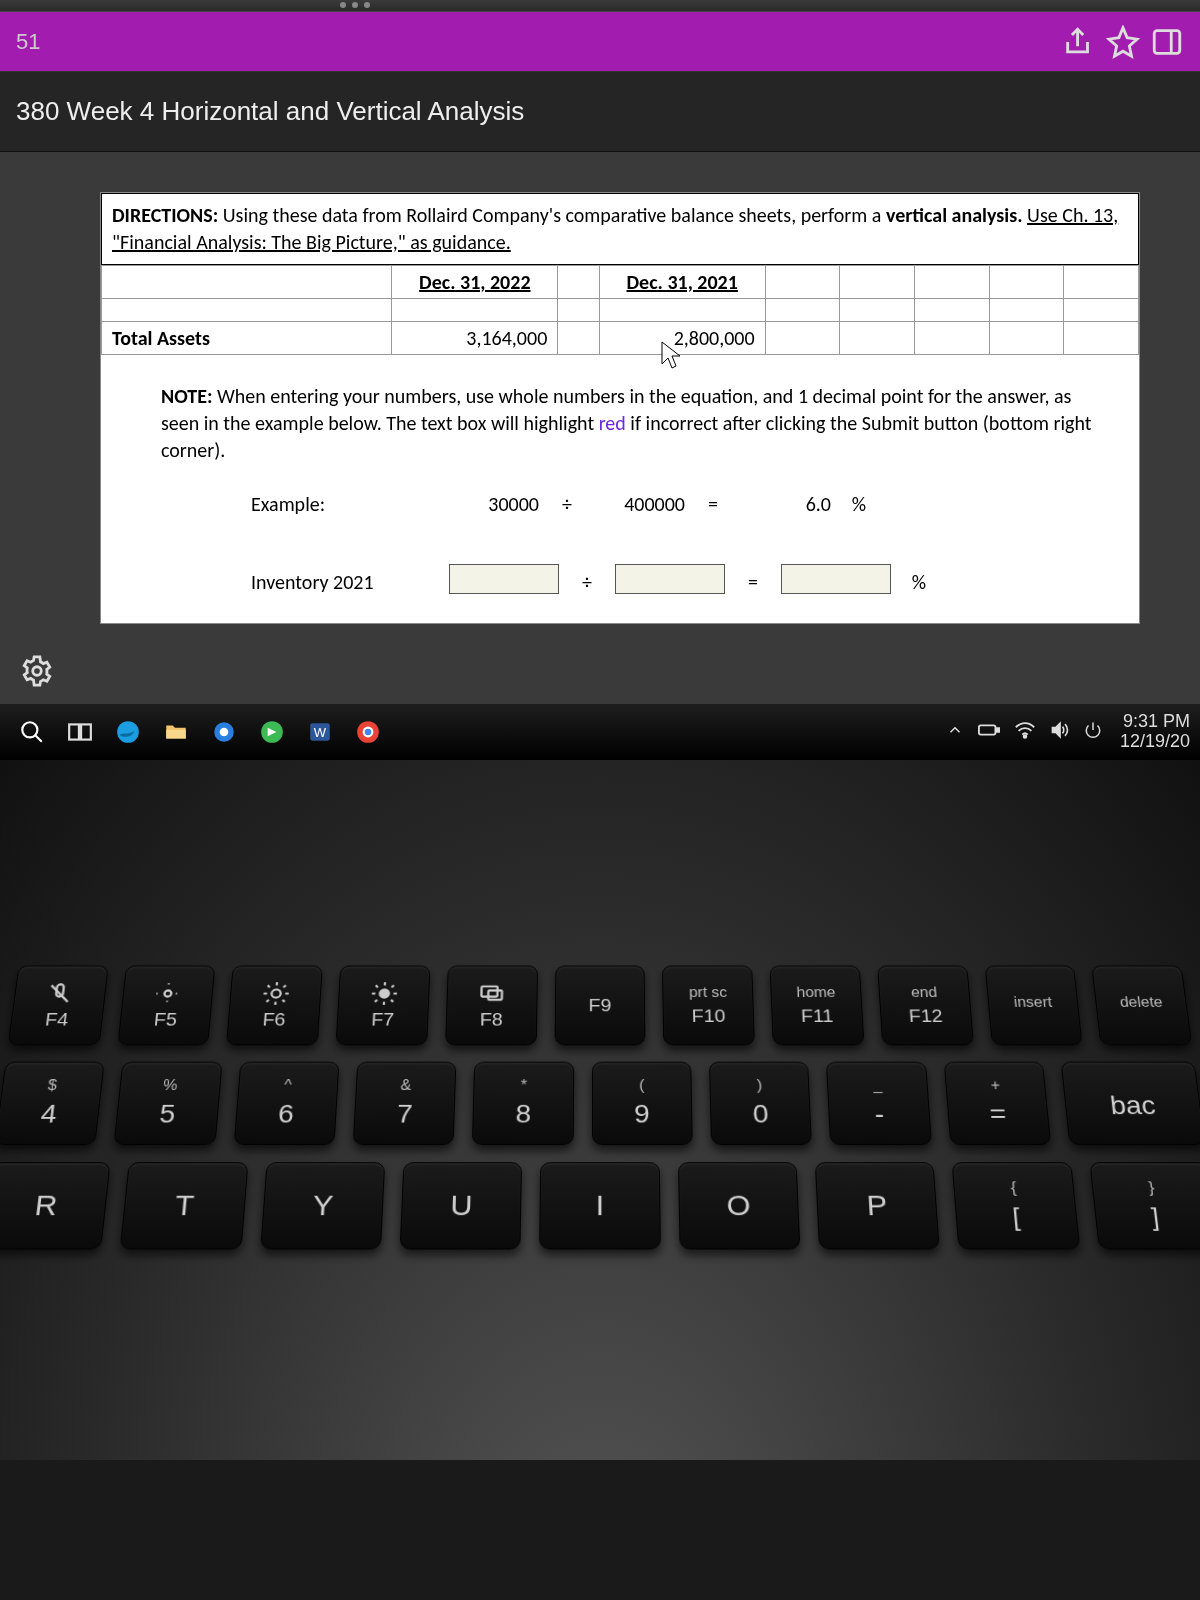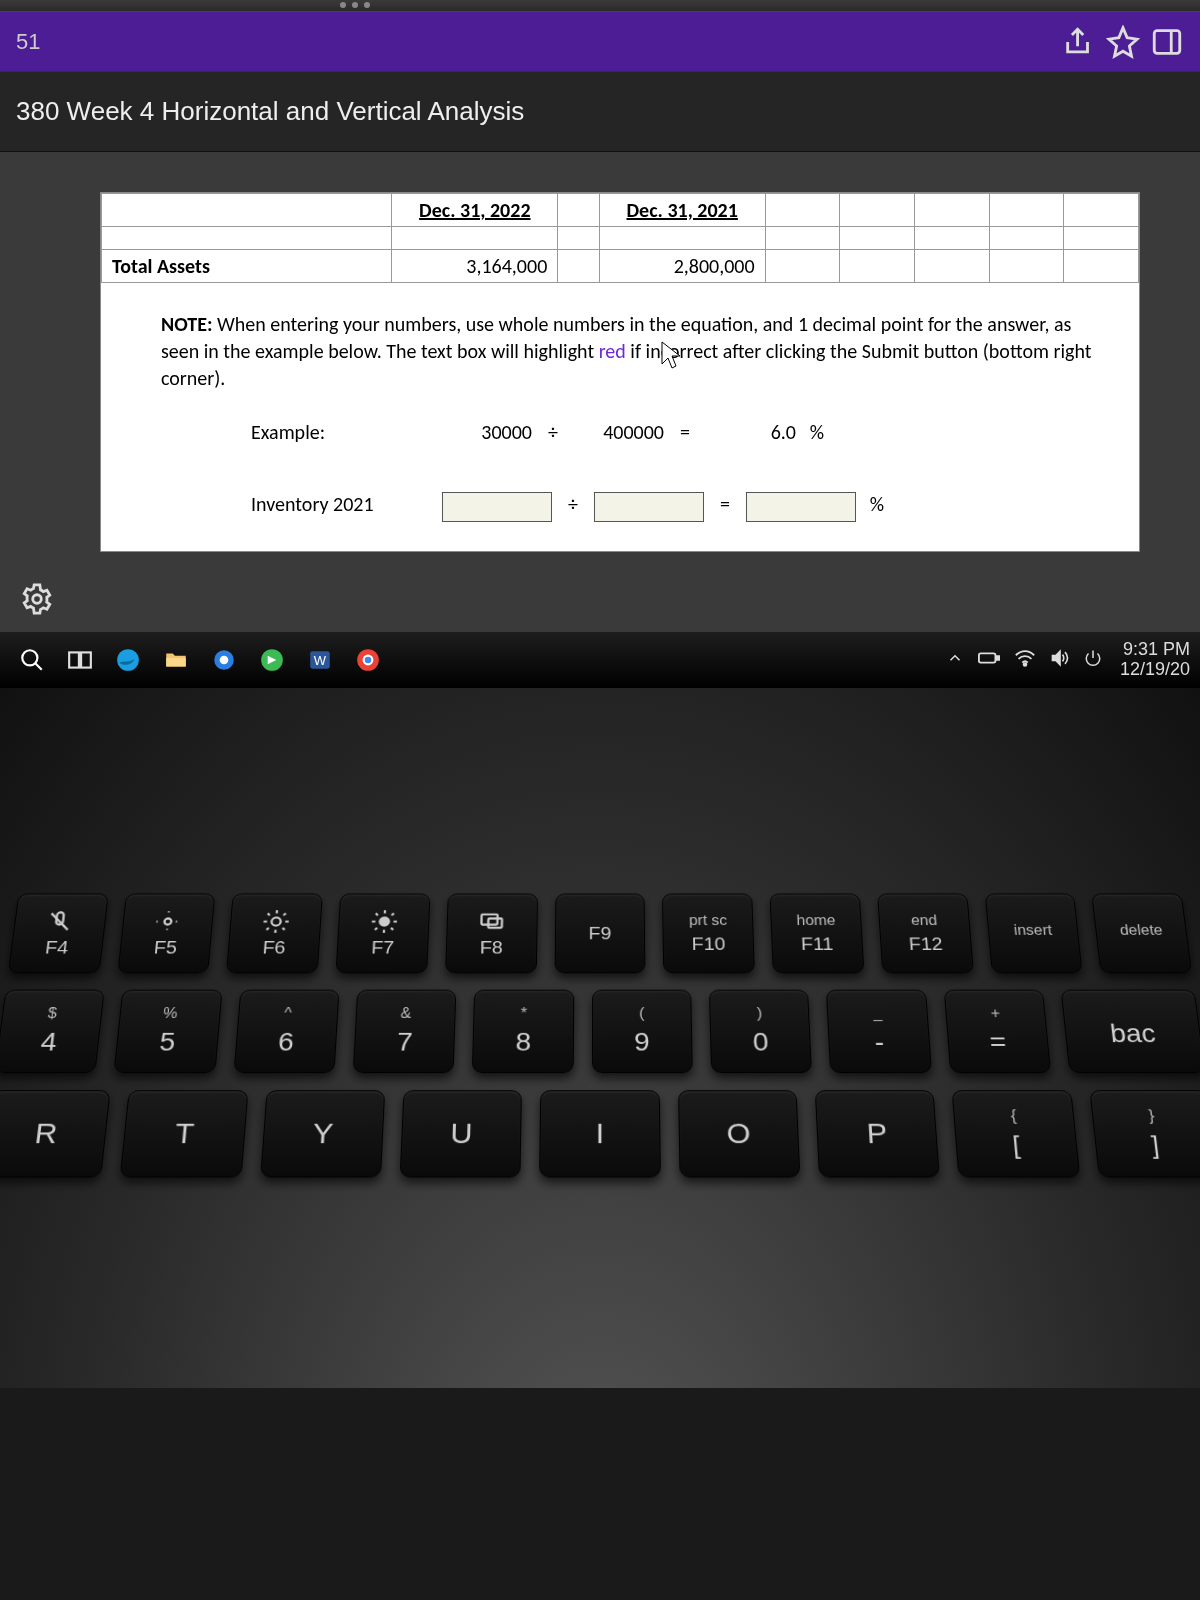--- a/index.html
+++ b/index.html
@@ -3,21 +3,21 @@
 <meta charset="utf-8">
 <style>
   * { box-sizing: border-box; margin: 0; padding: 0; }
   html, body { width: 1200px; height: 1600px; font-family: "Segoe UI", Arial, sans-serif; background:#1a1a1a; overflow:hidden; }
   
   
   .browser-chrome { height: 12px; background: linear-gradient(#3a3a3a,#2a2a2a); border-bottom:1px solid #444; position:relative;}
   .browser-chrome .dots{position:absolute; left:340px; top:2px; display:flex; gap:6px;}
   .browser-chrome .dot{width:6px;height:6px;border-radius:50%;background:#888;}
   
-  .addr-bar { height:60px; background:#4c1d95; display:flex; align-items:center; padding:0 16px; color:#ccc; font-size:22px; border-bottom:1px solid #333;}
+  .addr-bar { height:60px; background:#a21caf; display:flex; align-items:center; padding:0 16px; color:#ccc; font-size:22px; border-bottom:1px solid #333;}
   .addr-bar .num{flex:0 0 auto;}
   .addr-bar .spacer{flex:1;}
   .addr-bar .ic{width:34px;height:34px;display:flex;align-items:center;justify-content:center;color:#ddd;margin-left:10px;}
   .addr-bar svg{stroke:#ddd;fill:none;stroke-width:2;}
   
   .page-title-bar{height:80px;background:#252525;color:#eee;display:flex;align-items:center;padding:0 16px;font-size:26px;border-bottom:1px solid #111;}
   
   .content-wrap{background:#3a3a3a;padding:40px 60px 20px 100px;}
   
   .sheet{background:#fff;border:1px solid #888;padding:0;color:#000;font-family:Calibri,Arial,sans-serif;}
@@ -27,21 +27,21 @@
   
   table.data{border-collapse:collapse;width:100%;font-size:20px;}
   table.data td{border:1px solid #999;padding:4px 10px;height:23px;}
   table.data .hd{font-weight:700;text-decoration:underline;text-align:center;}
   table.data .num{text-align:right;}
   table.data .lbl{font-weight:600;}
   
   .note-block{padding:28px 40px 10px 60px;font-size:20px;line-height:1.35;}
   .note-block .red{color:#6d28d9;margin-top:16px;}
   
-  .ex-row{display:flex;align-items:flex-start;gap:11px;padding:18px 40px 18px 150px;font-size:20px;}
+  .ex-row{display:flex;align-items:flex-end;gap:18px;padding:18px 40px 18px 150px;font-size:20px;}
   .ex-row .lab{min-width:180px;}
   .ex-row .val{min-width:90px;text-align:right;}
   .ex-row .op{min-width:20px;text-align:center;}
   .ex-row input.box{width:110px;height:30px;border:1px solid #555;background:#f3f3e8;font-size:18px;text-align:right;padding:2px 6px;}
   
   .gear-area{position:relative;height:60px;background:#3a3a3a;}
   .gear{position:absolute;left:20px;top:10px;color:#ddd;}
   
   
   .taskbar{height:56px;background:linear-gradient(#1e1e1e,#000);display:flex;align-items:center;padding:0 10px;color:#ddd;font-size:16px;}
@@ -96,20 +96,26 @@
   </div>
 </div>
 
 <div class="page-title-bar">
   <span>380 Week 4 Horizontal and Vertical Analysis</span>
 </div>
 
 <div class="content-wrap">
   <div class="sheet">
 
+    <div class="directions">
+      <b>DIRECTIONS:</b>
+      <span>Using these data from Rollaird Company's comparative balance sheets, perform a </span>
+      <b>vertical analysis.</b>
+      <span class="u"> Use Ch. 13, "Financial Analysis: The Big Picture," as guidance.</span>
+    </div>
 
     <table class="data">
       <tbody>
           <tr>
         <td style="width:28%"></td>
         <td class="hd" style="width:16%">Dec. 31, 2022</td>
         <td style="width:4%"></td>
         <td class="hd" style="width:16%">Dec. 31, 2021</td>
         <td></td>
             <td></td>

